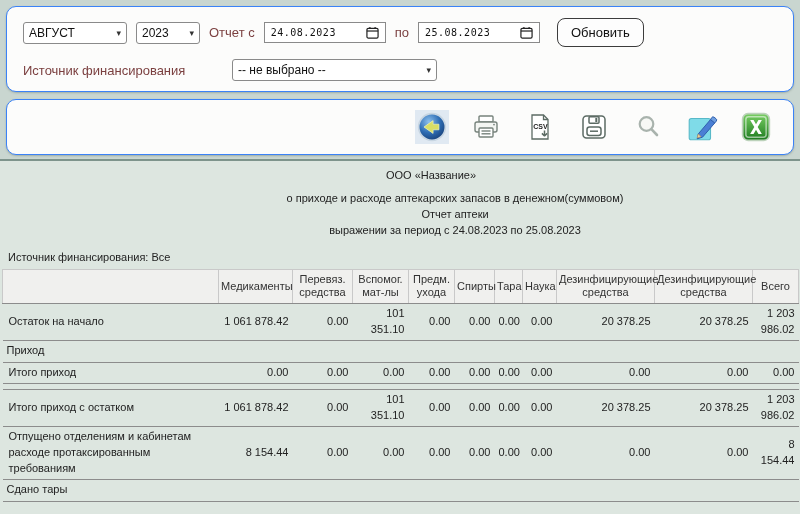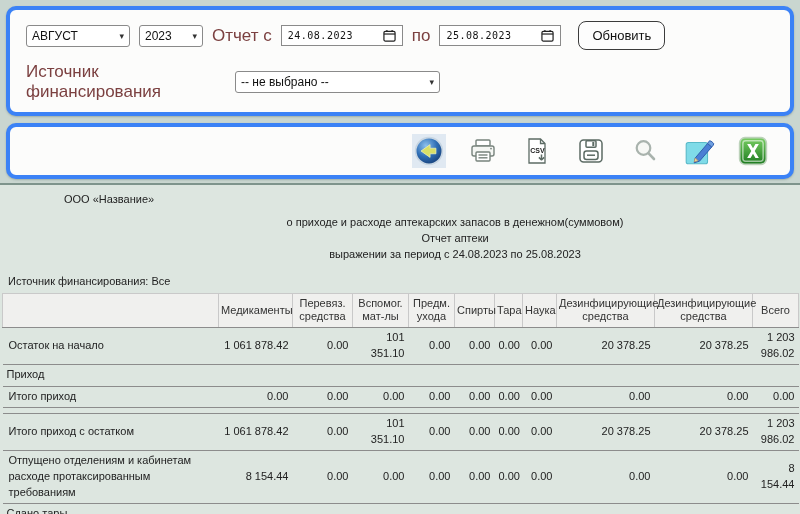--- a/index.html
+++ b/index.html
@@ -7,58 +7,58 @@
   body {
     width:800px; height:514px; overflow:hidden;
     background: var(--page_bg);
     font-family:"Liberation Sans", sans-serif;
     color:#222;
   }
   
   .topbar { background: var(--topbar_bg); padding:6px 6px 4px; border-bottom:2px solid #7e948c; }
   .panel {
     background: var(--panel_bg);
-    border:4px solid #3b82f6; border-radius:10px;
+    border:1px solid #3b82f6; border-radius:10px;
     box-shadow:0 1px 2px rgba(80,100,92,.35);
   }
   .filter-panel { padding:11px 16px 10px; margin-bottom:7px; }
   .filter-row { display:flex; align-items:center; gap:9px; }
   .filter-row + .filter-row { margin-top:12px; }
   .sel-wrap { position:relative; display:inline-block; }
   .sel-wrap::after { content:"▾"; position:absolute; right:6px; top:50%; transform:translateY(-50%);
     font-size:9px; color:#333; pointer-events:none; }
   select {
     font:12px "Liberation Sans", sans-serif; color:#111;
     border:1px solid #8a8a8a; border-radius:3px; background:#fff;
     padding:3px 20px 3px 5px; appearance:none; -webkit-appearance:none;
   }
   .sel-month select { width:104px; }
   .sel-year  select { width:64px; }
   .sel-fund  select { width:205px; }
-  .lbl { font-size:17px; color: var(--accent_maroon); }
+  .lbl { font-size:13px; color: var(--accent_maroon); }
   .date-input {
     display:inline-flex; align-items:center; justify-content:space-between;
     border:1px solid #8a8a8a; background:#fff; padding:3px 6px; width:122px;
     font-family:"DejaVu Sans Mono", monospace; font-size:10px; letter-spacing:.5px; color:#111;
     cursor:text;
   }
   .btn-refresh {
     font:13px "Liberation Sans", sans-serif; color:#111;
     background:#fdfdfd; border:1.5px solid #3c3c3c; border-radius:8px;
     padding:6px 13px; margin-left:8px; cursor:pointer;
   }
   .fund-row .lbl { width:200px; }
   
   .toolbar-panel { height:56px; display:flex; align-items:center; justify-content:flex-end;
     gap:20px; padding:0 20px; }
   .tool { width:34px; height:34px; display:flex; align-items:center; justify-content:center; cursor:pointer; }
   .tool-back { background:#e0e9f2; }
   
   .report { padding:5px 2px 0; font-size:11px; line-height:1.45; }
-  .report-head { display:flex; justify-content:space-between; margin-top:2px; }
+  .report-head { display:flex; justify-content:space-between; margin-top:2px;flex-direction:column; }
   .org-block { text-align:center; margin-left:62px; }
   .approve-block { text-align:center; margin-right:28px; }
   .title-block { text-align:center; padding-left:110px; margin-top:7px; }
   .funding-note { margin:11px 0 3px 6px; }
   table { border-collapse:collapse; table-layout:fixed; width:796px; margin:0 auto; font-size:11px; }
   thead th {
     background:#f0f0ee; border:1px solid #c9c9c9; border-bottom:1px solid #8c8c8c;
     font-weight:normal; text-align:center; vertical-align:middle;
     padding:3px 2px; color:#333; line-height:1.25;
   }

